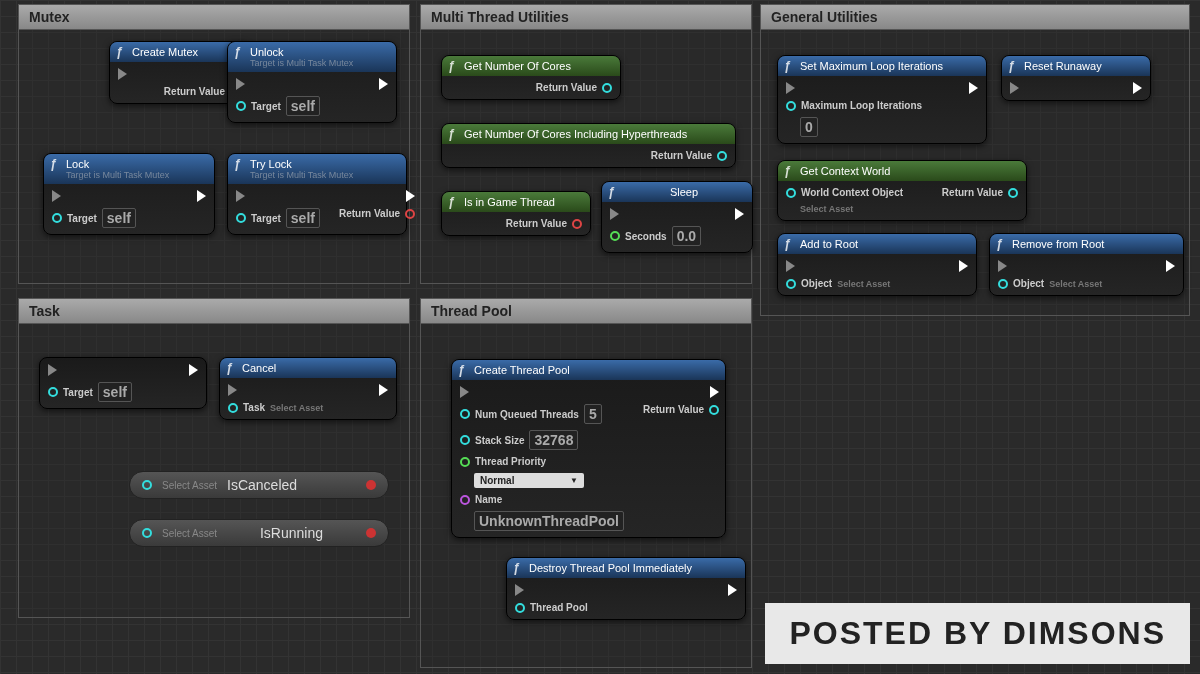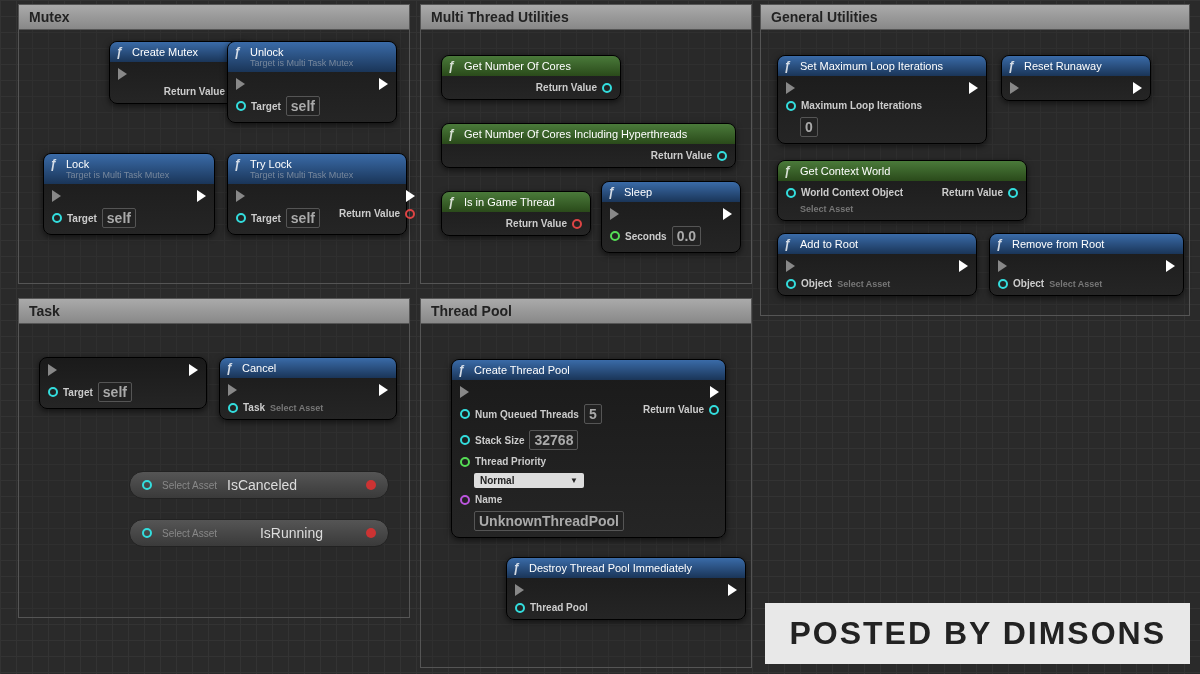--- a/index.html
+++ b/index.html
@@ -292,21 +292,21 @@
       <div class="node-left"></div>
       <div class="node-right">
           <div class="pin-row">
             <span>Return Value</span>
             <span class="dot-pin red"></span>
           </div>
         </div>
     </div>
   </div>
 
-  <div class="node" style="left:180px; top:176px; width:140px;">
+  <div class="node" style="left:180px; top:176px; width:152px;text-align:center;">
     <div class="node-title blue">Sleep</div>
     <div class="node-body">
       <div class="node-left">
         <div class="pin-row">
             <span class="exec-pin hollow"></span>
           </div>
         <div class="pin-row">
             <span class="dot-pin green"></span>
             <span>Seconds</span>
             <span class="input-box">0.0</span>

